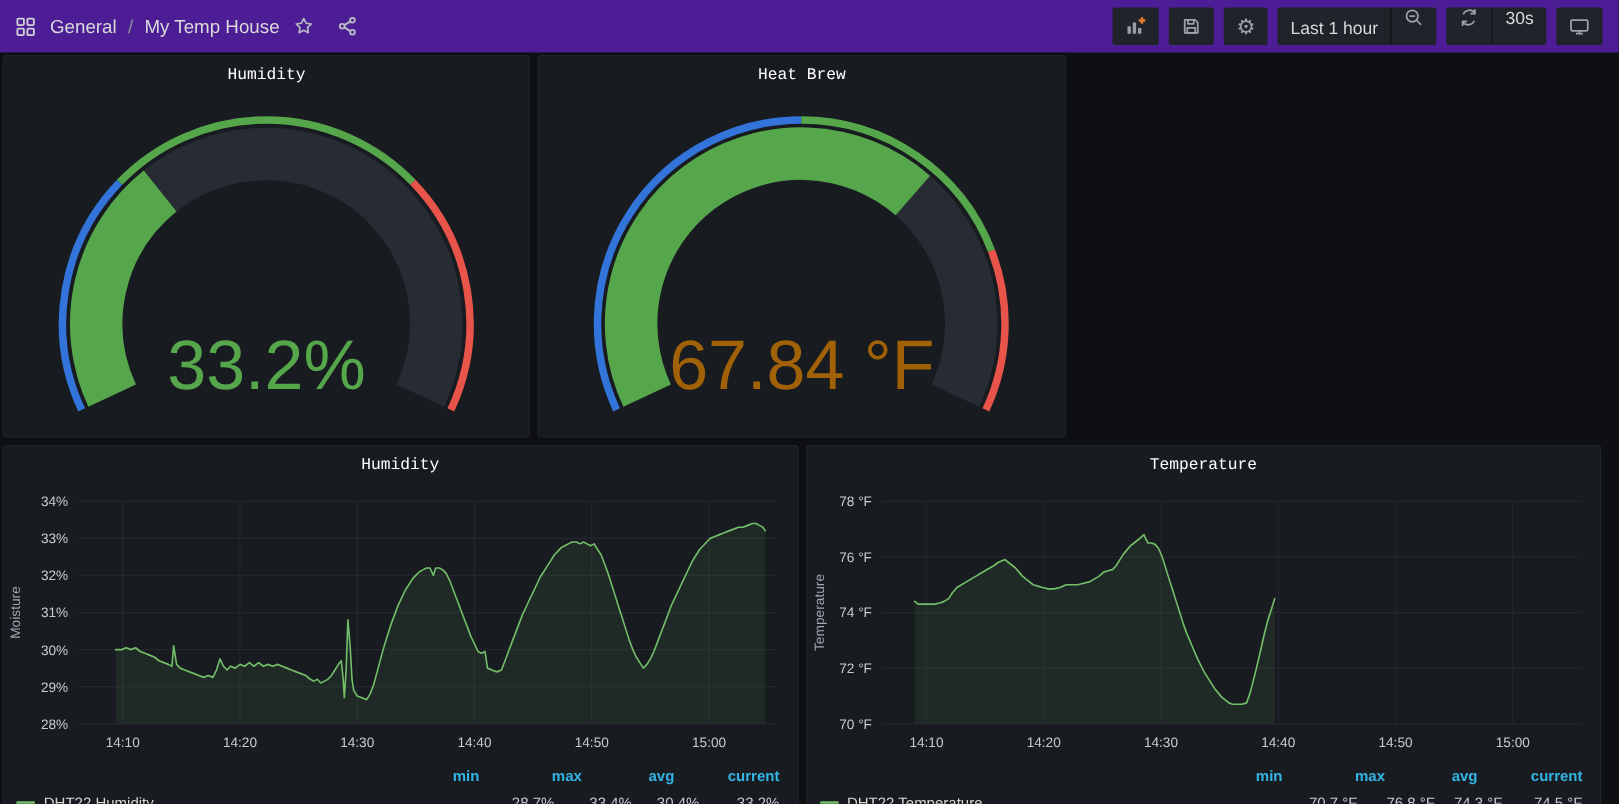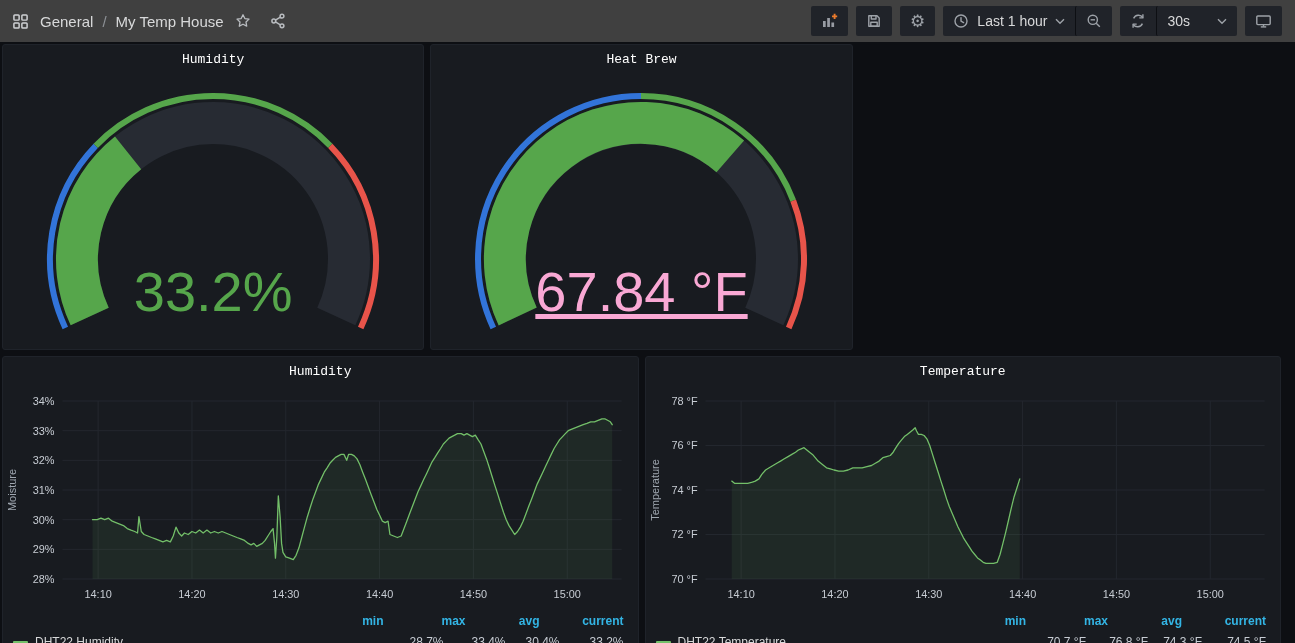--- a/index.html
+++ b/index.html
@@ -3,31 +3,31 @@
 <meta charset="utf-8">
 <style>
   * { box-sizing: border-box; margin: 0; padding: 0; }
   html,body { width:1295px; height:643px; overflow:hidden; }
   body {
     background:#0d0f13;
     font-family:"Liberation Sans","DejaVu Sans",sans-serif;
     color:#d8d9da;
   }
   
-  .nav { height:42px; display:flex; justify-content:space-between; align-items:center; padding:0 13px 0 10px; background:#404040; }
+  .nav { height:42px; display:flex; justify-content:space-between; align-items:center; padding:0 13px 0 10px; background:#4c1d95; }
   .nav-left { display:flex; align-items:center; gap:9px; }
   .crumb { font-size:15px; color:#d8d9da; cursor:pointer; }
   .crumb-sep { color:#8e9297; font-size:15px; }
   .icon-btn { background:none; border:none; cursor:pointer; display:flex; align-items:center; padding:2px; }
   .nav-right { display:flex; align-items:center; gap:8px; }
   .tb { height:30px; background:#202329; border:none; border-radius:2px; color:#d8d9da;
         display:flex; align-items:center; gap:8px; padding:0 10px; font-size:14px; font-weight:500;
         font-family:inherit; cursor:pointer; }
   .tb-group { display:flex; background:#202329; border-radius:2px; }
-  .tb-group .tb { background:transparent; }
+  .tb-group .tb { background:transparent;flex-direction:column; }
   .tb-group .tb + .tb { border-left:1px solid #0d0f13;gap:27px; }
   .gear-glyph { font-size:17px; color:#9da2a8; line-height:1; }
   svg.ic { display:block; }
   
   .row1 { display:grid; grid-template-columns:repeat(3,1fr); gap:6px; margin:2px 14px 6px 2px; height:306px; }
   .row2 { display:grid; grid-template-columns:repeat(2,1fr); gap:6px; margin:0 14px 0 2px; height:306px; }
   .panel { background:#181b20; border:1px solid #1f232a; border-radius:3px; position:relative; overflow:hidden; }
   .panel-title { height:28px; display:flex; align-items:center; justify-content:center;
                  font-size:13px; font-weight:500; color:#ffffff; cursor:pointer;font-family:Liberation Mono, monospace; }
   
@@ -162,21 +162,21 @@
   </section>
   <section class="panel">
     <div class="panel-title">Heat Brew</div>
     <svg class="gauge-svg" width="420" height="270" viewBox="0 0 420 270">
         <path d="M 62.3 254.9 A 163 163 0 0 1 210.0 23.0" stroke="#3274D9" stroke-width="6" fill="none"></path>
         <path d="M 210.0 23.0 A 163 163 0 0 1 362.2 127.6" stroke="#56A64B" stroke-width="6" fill="none"></path>
         <path d="M 362.2 127.6 A 163 163 0 0 1 357.7 254.9" stroke="#E8544A" stroke-width="6" fill="none"></path>
         <path d="M 86.7 243.5 A 136 136 0 1 1 333.3 243.5" stroke="#272b33" stroke-width="42" fill="none"></path>
         <path d="M 86.7 243.5 A 136 136 0 0 1 299.3 83.4" stroke="#56A64B" stroke-width="42" fill="none"></path>
       </svg>
-    <div class="gauge-value" style="color:#f9a8d4;text-decoration:underline;">67.84 °F</div>
+    <div class="gauge-value" style="color:#a16207;">67.84 °F</div>
   </section>
 </div>
 
 <div class="row2">
   <section class="panel">
     <div class="panel-title">Humidity</div>
     <svg class="chart-svg" viewBox="0 0 640 224" preserveAspectRatio="none">
         <line x1="95.95973154362417" x2="95.95973154362417" y1="16" y2="194" stroke="#23272e" stroke-width="1"></line>
         <text x="95.95973154362417" y="213" text-anchor="middle" class="tick">14:10</text>
         <line x1="190.59060402684565" x2="190.59060402684565" y1="16" y2="194" stroke="#23272e" stroke-width="1"></line>

